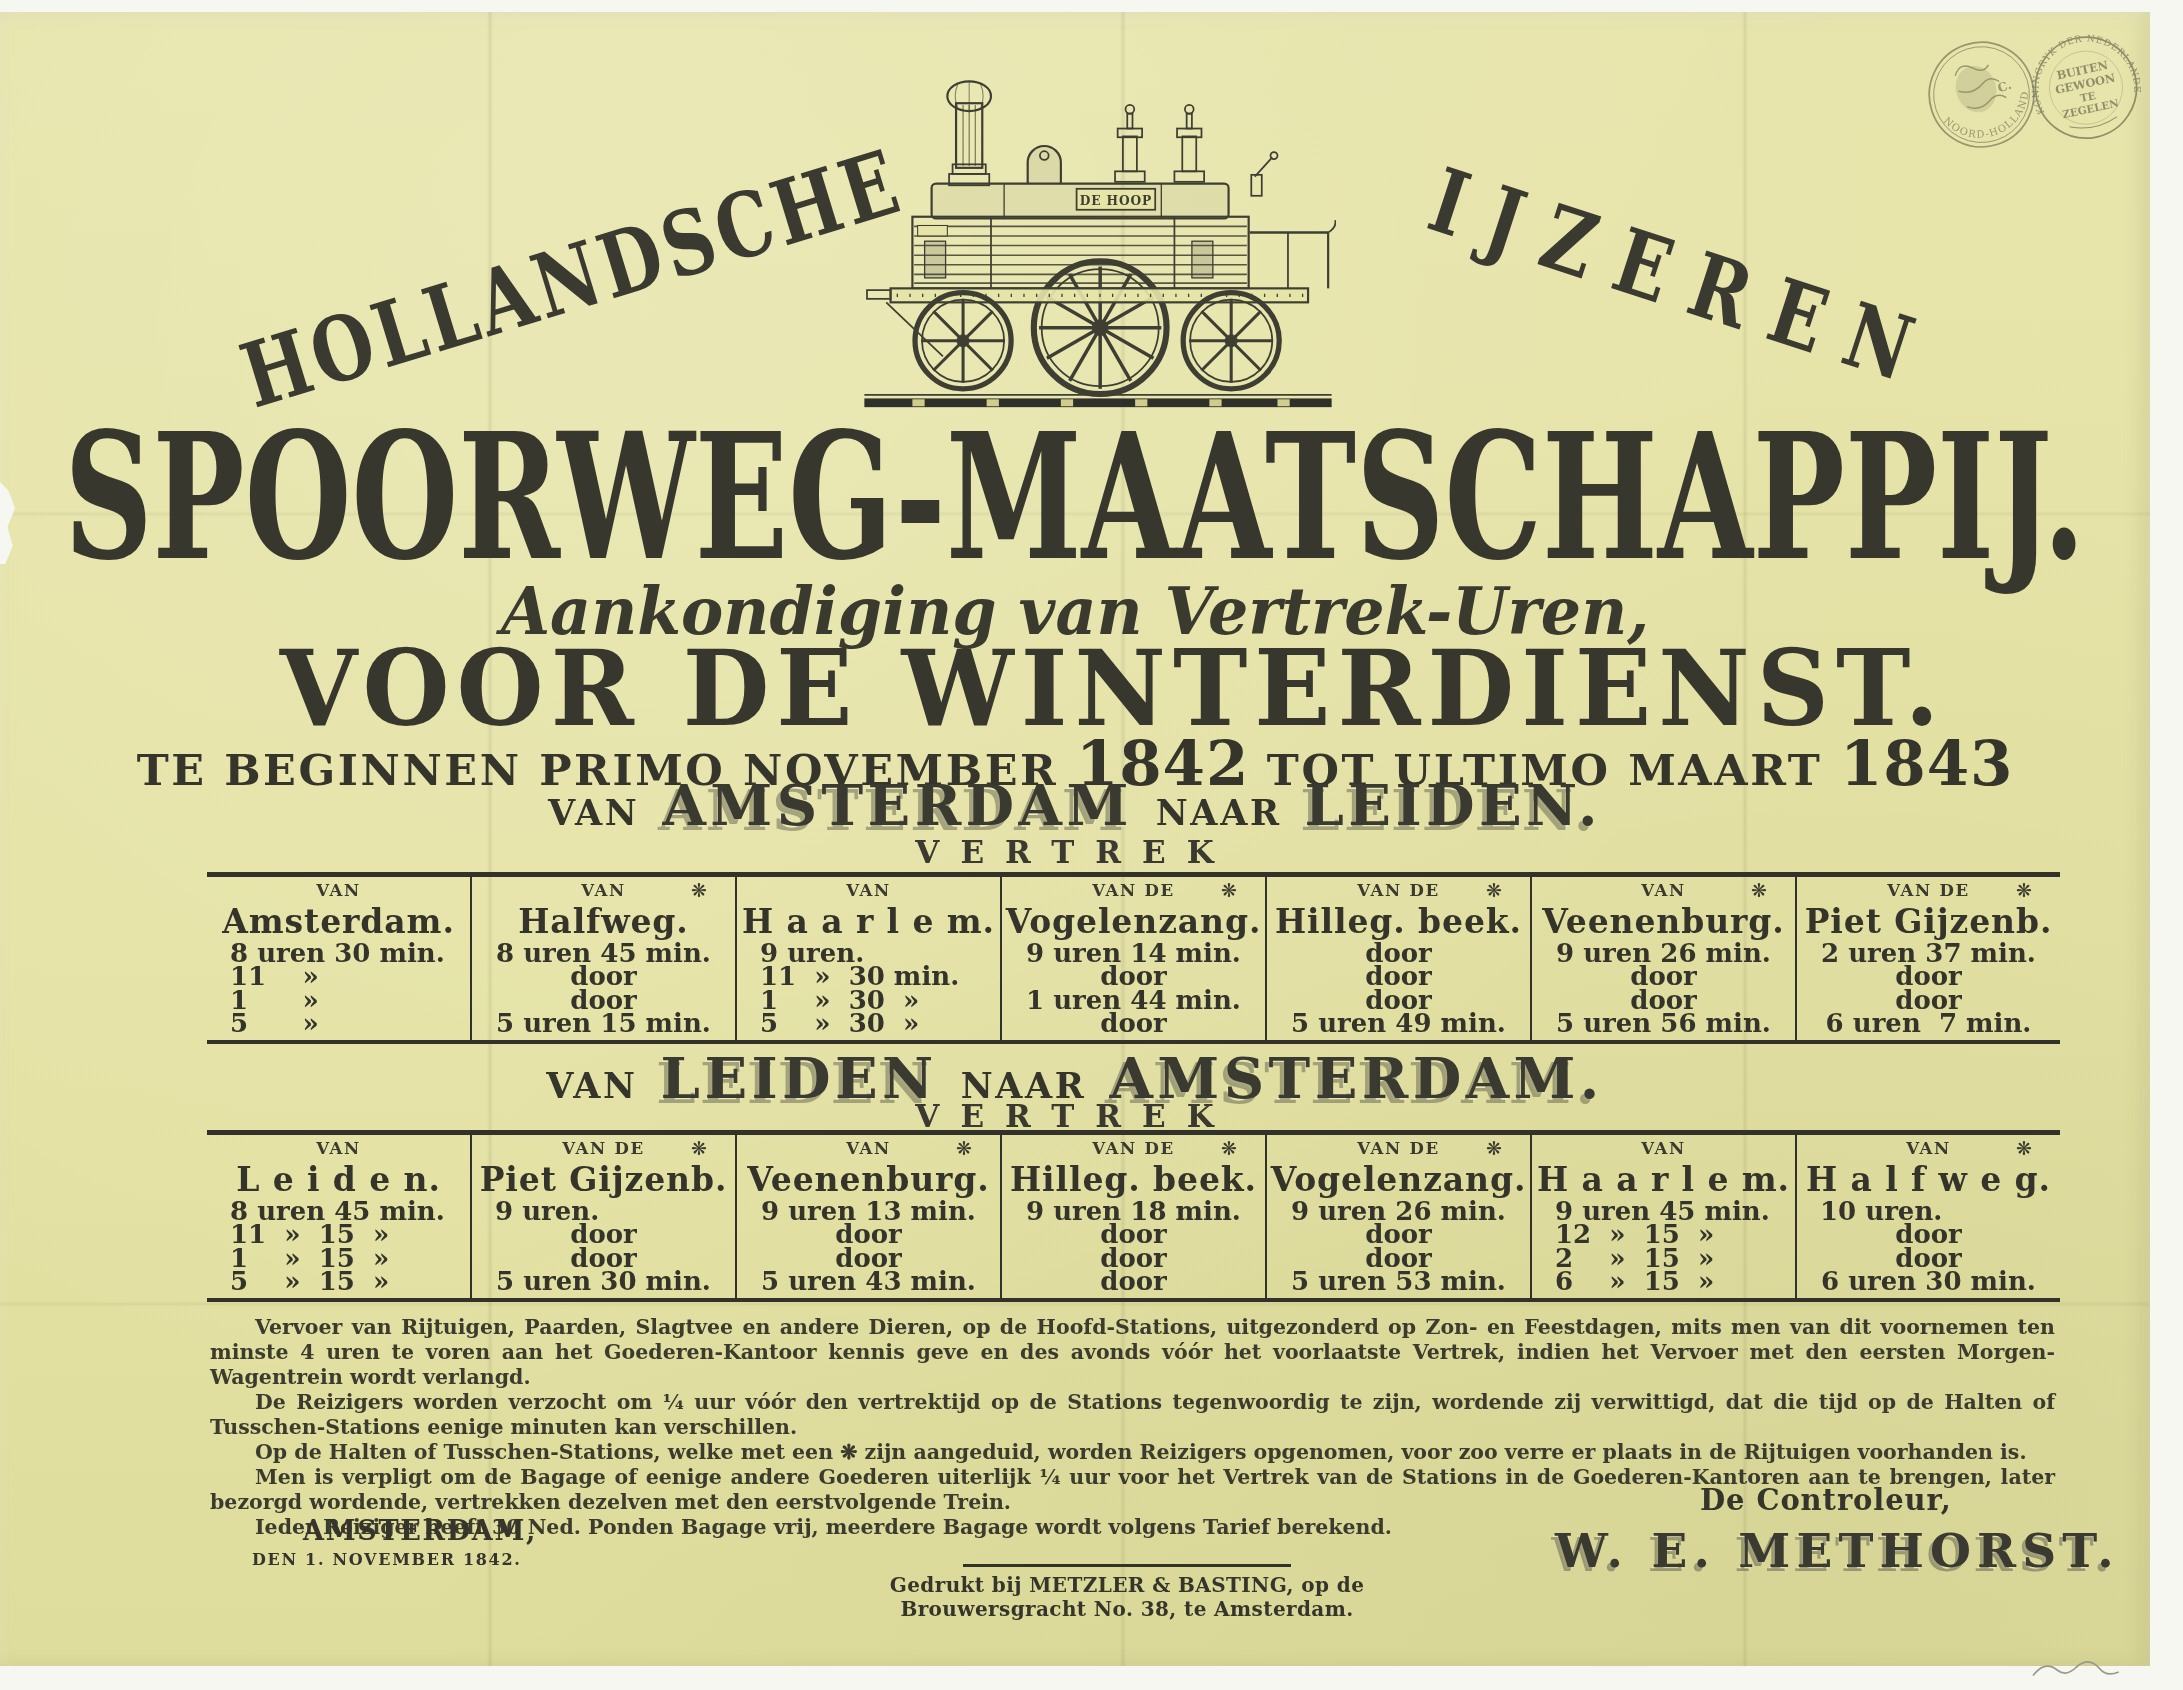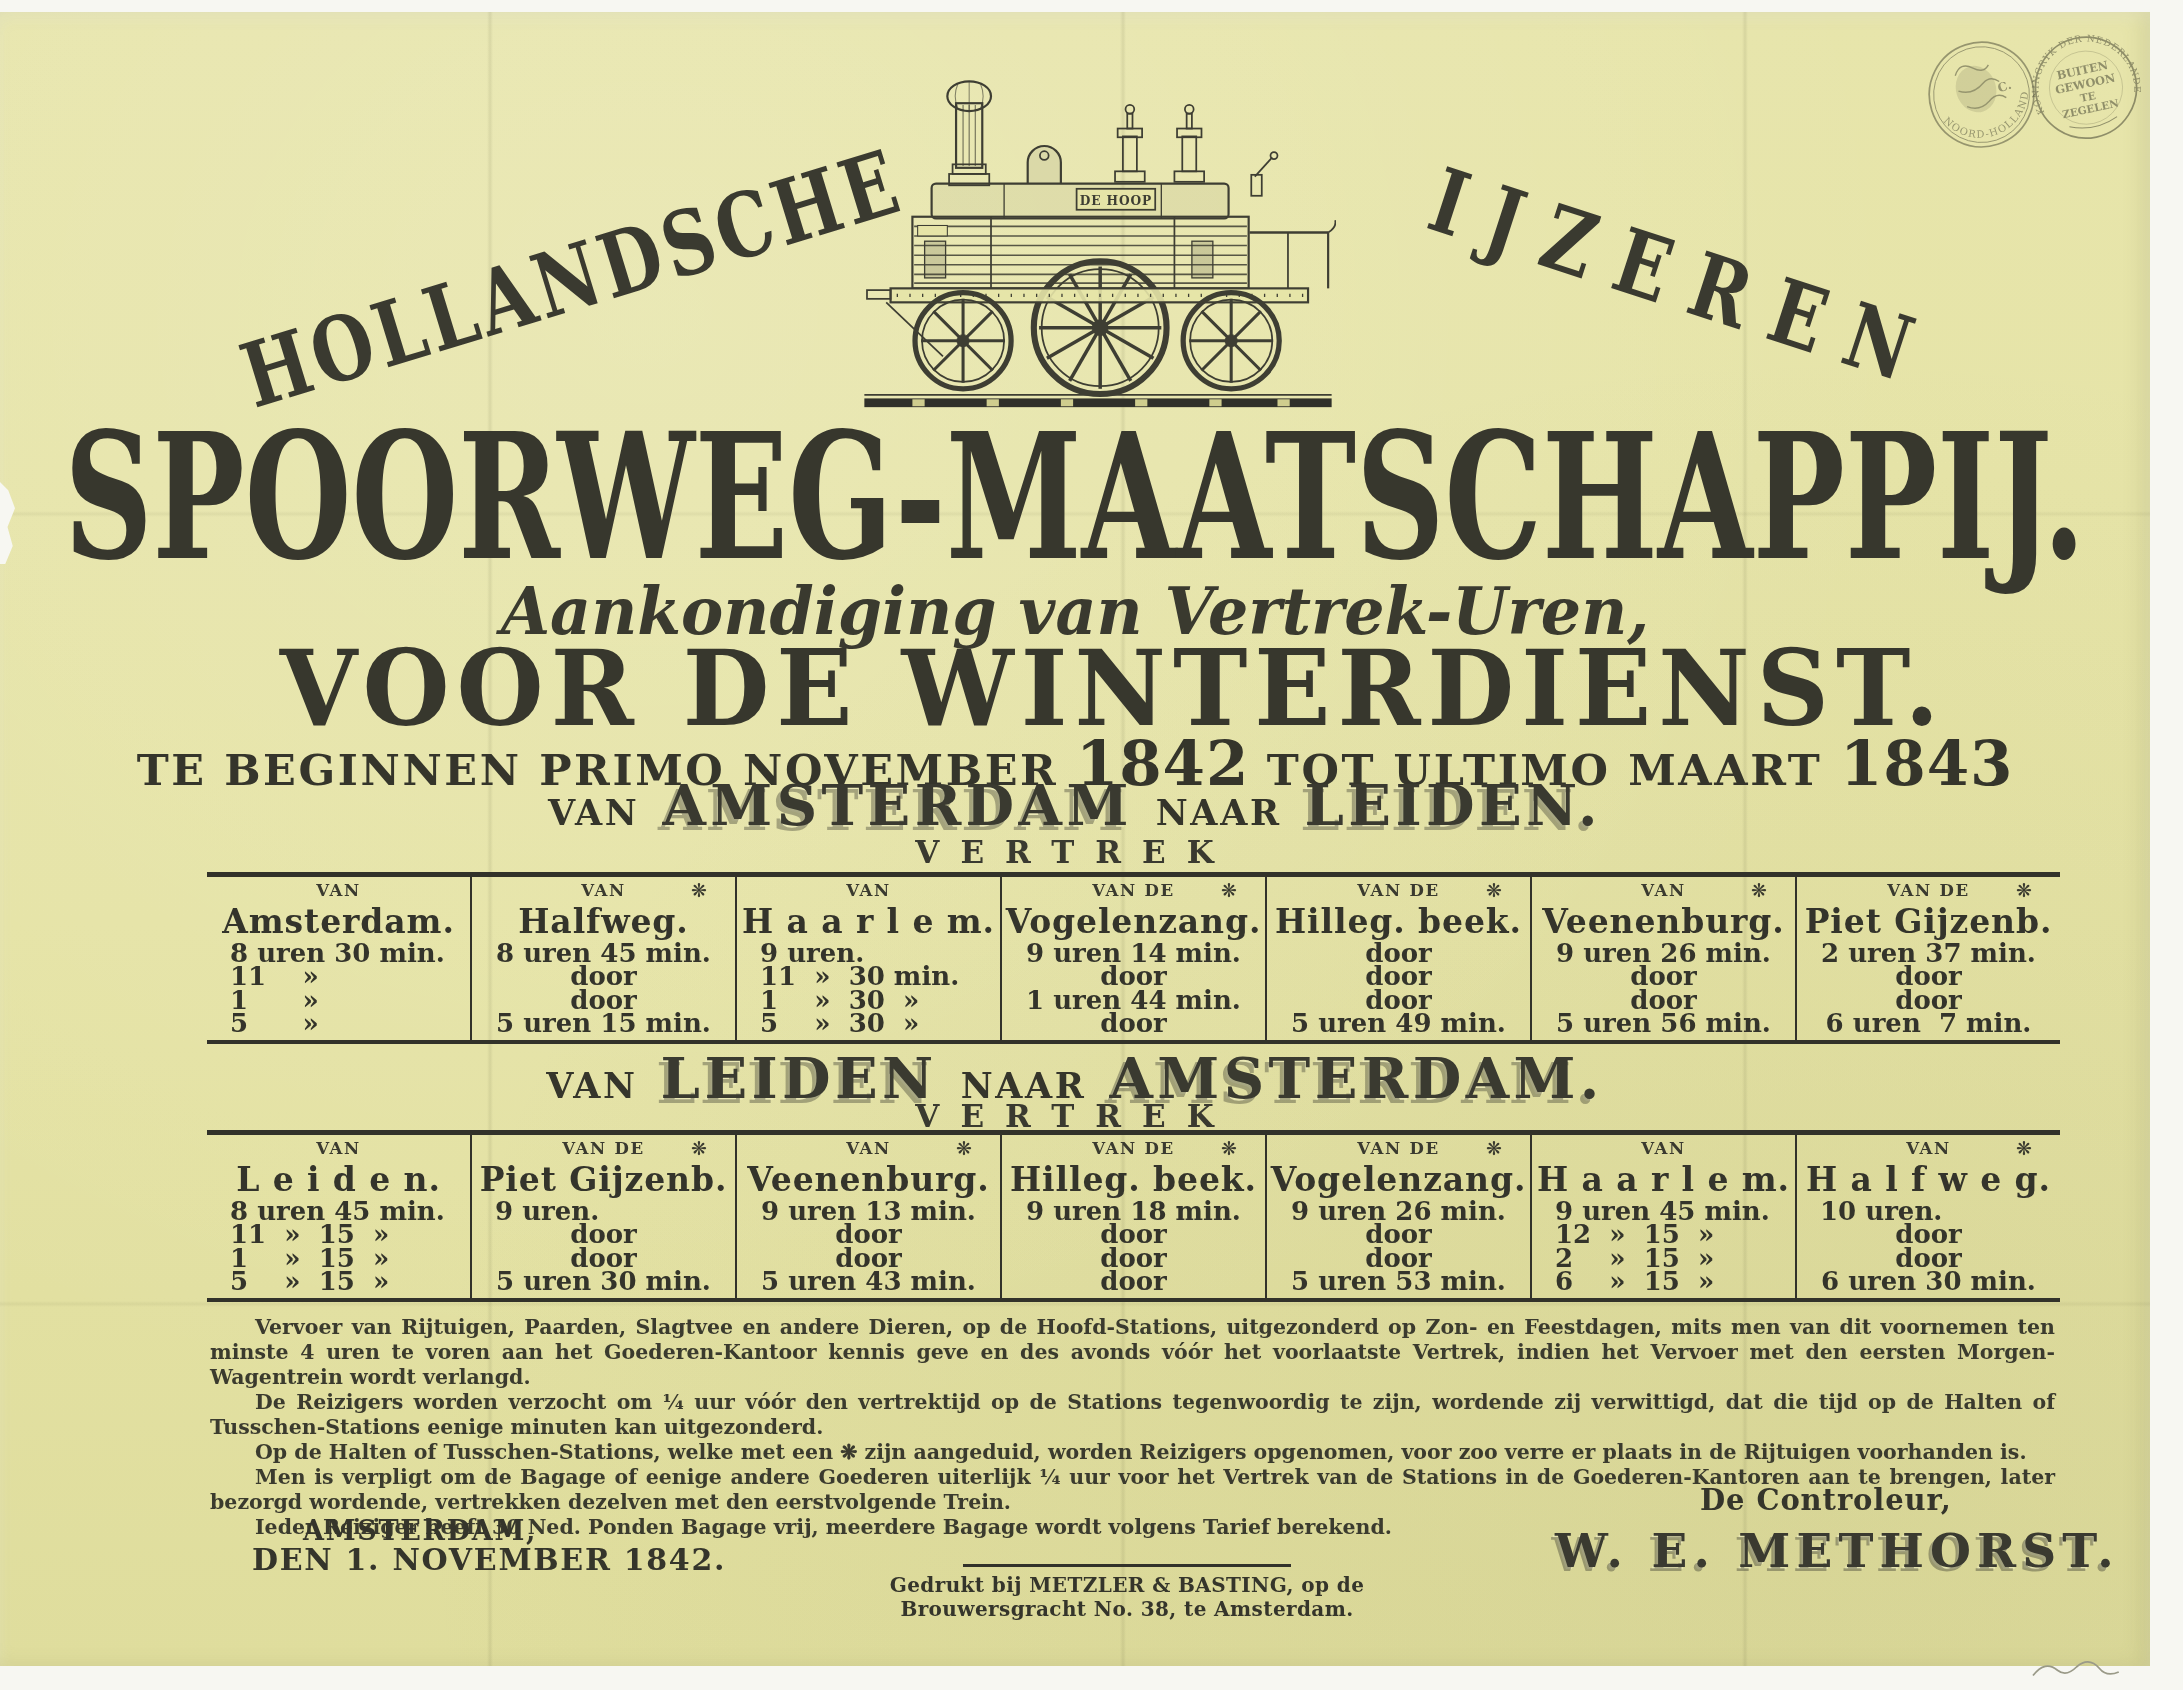--- a/index.html
+++ b/index.html
@@ -62,21 +62,21 @@
   .tcell.cl{text-align:left;padding-left:23px;}
 
   
   .notes{position:absolute;left:210px;top:1315px;width:1845px;text-align:justify;
          font-size:20.5px;line-height:25px;font-weight:bold;color:#3b3b2e;}
   .notes p{margin:0;text-indent:45px;}
 
   .controleur{left:1700px;top:1483px;font-size:29px;font-weight:bold;letter-spacing:0.9px;}
   .dateline{left:252px;top:1516px;font-weight:bold;}
   .dateline .l1{font-size:27px;letter-spacing:1.7px;padding-left:51px;line-height:29px;}
-  .dateline .l2{font-size:30px;letter-spacing:1.7px;line-height:30px;}
+  .dateline .l2{font-size:16px;letter-spacing:1.7px;line-height:30px;}
   .imprint{left:843px;top:1564px;width:568px;text-align:center;}
   .imprint .rule{width:328px;height:2.6px;background:#32322a;margin:0 auto 6.1px auto;}
   .imprint .tx{font-size:20px;font-weight:bold;letter-spacing:0.4px;}
   .signature{left:1555px;top:1523px;width:402px;text-align:center;}
   .signature .tx{font-size:47px;font-weight:bold;letter-spacing:6.1px;color:#3a3a30;white-space:nowrap;
          text-shadow:-3.5px 4.4px 0 rgba(58,58,48,0.40), -1.7px 1.7px 0 rgba(240,238,195,0.6);}
 
   .loco{left:860px;top:77px;}
   .stampsvg{left:1913px;top:17.5px;}
   .scribble{left:2026px;top:1651px;}
@@ -431,21 +431,21 @@
         </div>
       <div class="tcell cl">10 uren.</div>
       <div class="tcell">door</div>
       <div class="tcell">door</div>
       <div class="tcell">6 uren 30 min.</div>
     </div>
   </div>
 
   <div class="notes">
     <p>Vervoer van Rijtuigen, Paarden, Slagtvee en andere Dieren, op de Hoofd-Stations, uitgezonderd op Zon- en Feestdagen, mits men van dit voornemen ten minste 4 uren te voren aan het Goederen-Kantoor kennis geve en des avonds vóór het voorlaatste Vertrek, indien het Vervoer met den eersten Morgen-Wagentrein wordt verlangd.</p>
-    <p>De Reizigers worden verzocht om ¼ uur vóór den vertrektijd op de Stations tegenwoordig te zijn, wordende zij verwittigd, dat die tijd op de Halten of Tusschen-Stations eenige minuten kan uitgezonderd.</p>
+    <p>De Reizigers worden verzocht om ¼ uur vóór den vertrektijd op de Stations tegenwoordig te zijn, wordende zij verwittigd, dat die tijd op de Halten of Tusschen-Stations eenige minuten kan verschillen.</p>
     <p>Op de Halten of Tusschen-Stations, welke met een ❋ zijn aangeduid, worden Reizigers opgenomen, voor zoo verre er plaats in de Rijtuigen voorhanden is.</p>
     <p>Men is verpligt om de Bagage of eenige andere Goederen uiterlijk ¼ uur voor het Vertrek van de Stations in de Goederen-Kantoren aan te brengen, later bezorgd wordende, vertrekken dezelven met den eerstvolgende Trein.</p>
     <p>Ieder Reiziger heeft 30 Ned. Ponden Bagage vrij, meerdere Bagage wordt volgens Tarief berekend.</p>
   </div>
 
   <div class="abs controleur">De Controleur,</div>
   <div class="abs dateline">
     <div class="l1">AMSTERDAM,</div>
     <div class="l2">DEN 1. NOVEMBER 1842.</div>
   </div>

